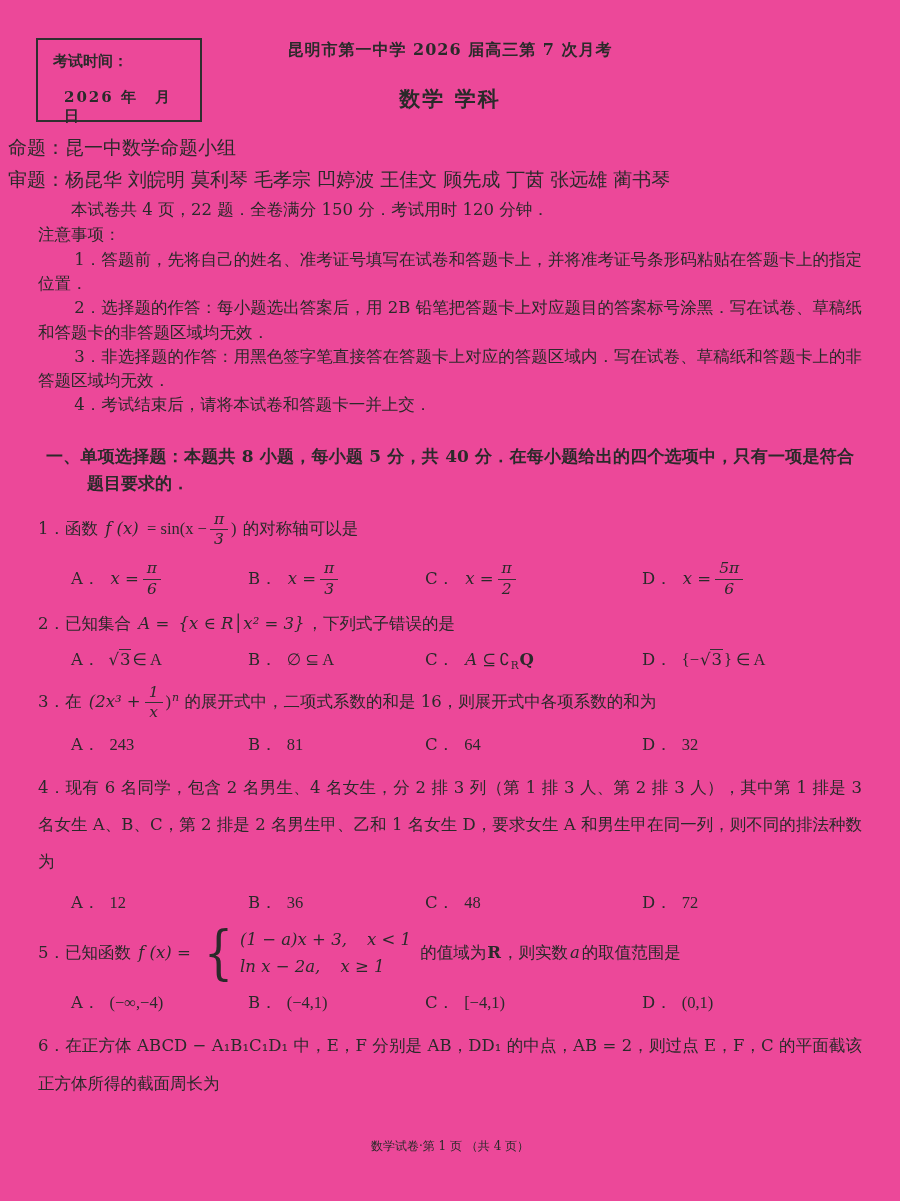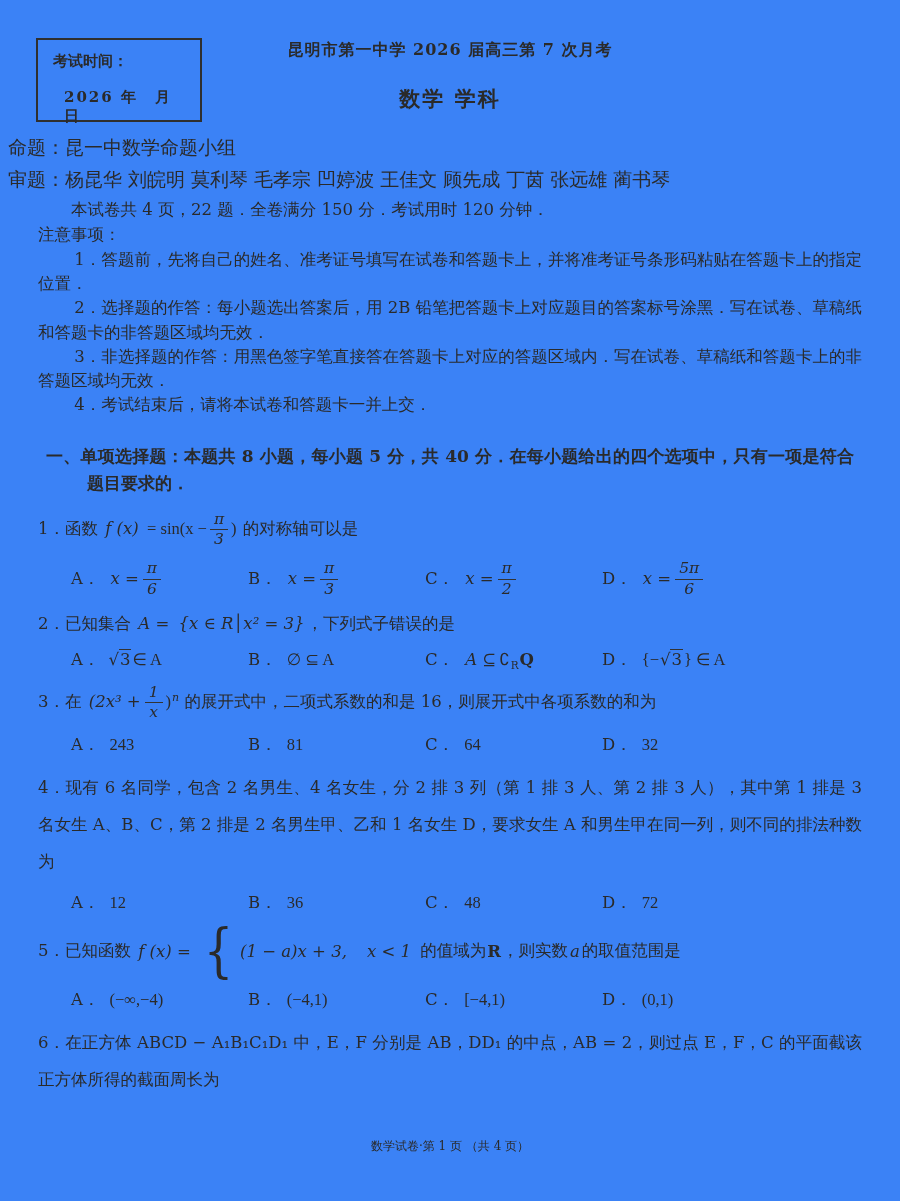--- a/index.html
+++ b/index.html
@@ -1,20 +1,20 @@
 <!DOCTYPE html>
 <html><head>
 <meta charset="utf-8">
 <style>
   html,body{margin:0;padding:0;background:#dedede;}
   .page{
     position:relative;
     width:900px;height:1201px;
     margin:0 auto;
-    background:#3b82f6;
+    background:#ec4899;
     color:#2a2a2a;
     font-family:"DejaVu Serif","Liberation Serif",serif;
     font-size:16.5px;
     box-sizing:border-box;
     padding:30px 38px 0 38px;
     overflow:hidden;
   }
   
   .header{position:relative;height:100px;}
   .time-box{
@@ -63,21 +63,21 @@
   .pw-brace{
     font-family:"DejaVu Serif",serif;font-weight:200;font-style:normal;
     font-size:58px;line-height:.85;transform:scaleX(.8);margin-right:1px;
   }
   .pw-rows{display:inline-block;}
   .pw-rows .row{display:block;line-height:1.6;white-space:nowrap;}
   .pw-rows .cond{margin-left:16px;}
   
   .opts{display:flex;margin:12px 0 2px 33px;align-items:center;}
   .opt{width:177px;white-space:nowrap;}
-  .opt:last-child{width:auto;}
+  .opt:last-child{width:auto;margin-left:40px;}
   .olabel{margin-right:9px;font-family:"DejaVu Serif",serif;}
   
   .footer{position:absolute;left:0;bottom:46px;width:100%;text-align:center;font-size:12px;}
 </style>
 </head>
 <body>
 
 <div class="page">
 
   <div class="header">
@@ -157,20 +157,21 @@
   </div>
 
   <div class="q">
     <p class="stem">
       <span>5．已知函数</span>
       <span class="mf">f (x) =</span>
       <span class="pw">
         <span class="pw-brace">{</span>
         <span class="pw-rows">
           <span class="row"><span class="mf">(1 − a)x + 3,</span><span class="mf cond">x &lt; 1</span></span>
+          <span class="row"><span class="mf">ln x − 2a,</span><span class="mf cond">x ≥ 1</span></span>
         </span>
       </span>
       <span>的值域为</span><span class="mb">R</span><span>，则实数</span><span class="mf">a</span><span>的取值范围是</span>
     </p>
     <div class="opts">
       <div class="opt"><span class="olabel">A．</span><span class="mu">(−∞,−4)</span></div>
       <div class="opt"><span class="olabel">B．</span><span class="mu">(−4,1)</span></div>
       <div class="opt"><span class="olabel">C．</span><span class="mu">[−4,1)</span></div>
       <div class="opt"><span class="olabel">D．</span><span class="mu">(0,1)</span></div>
     </div>

